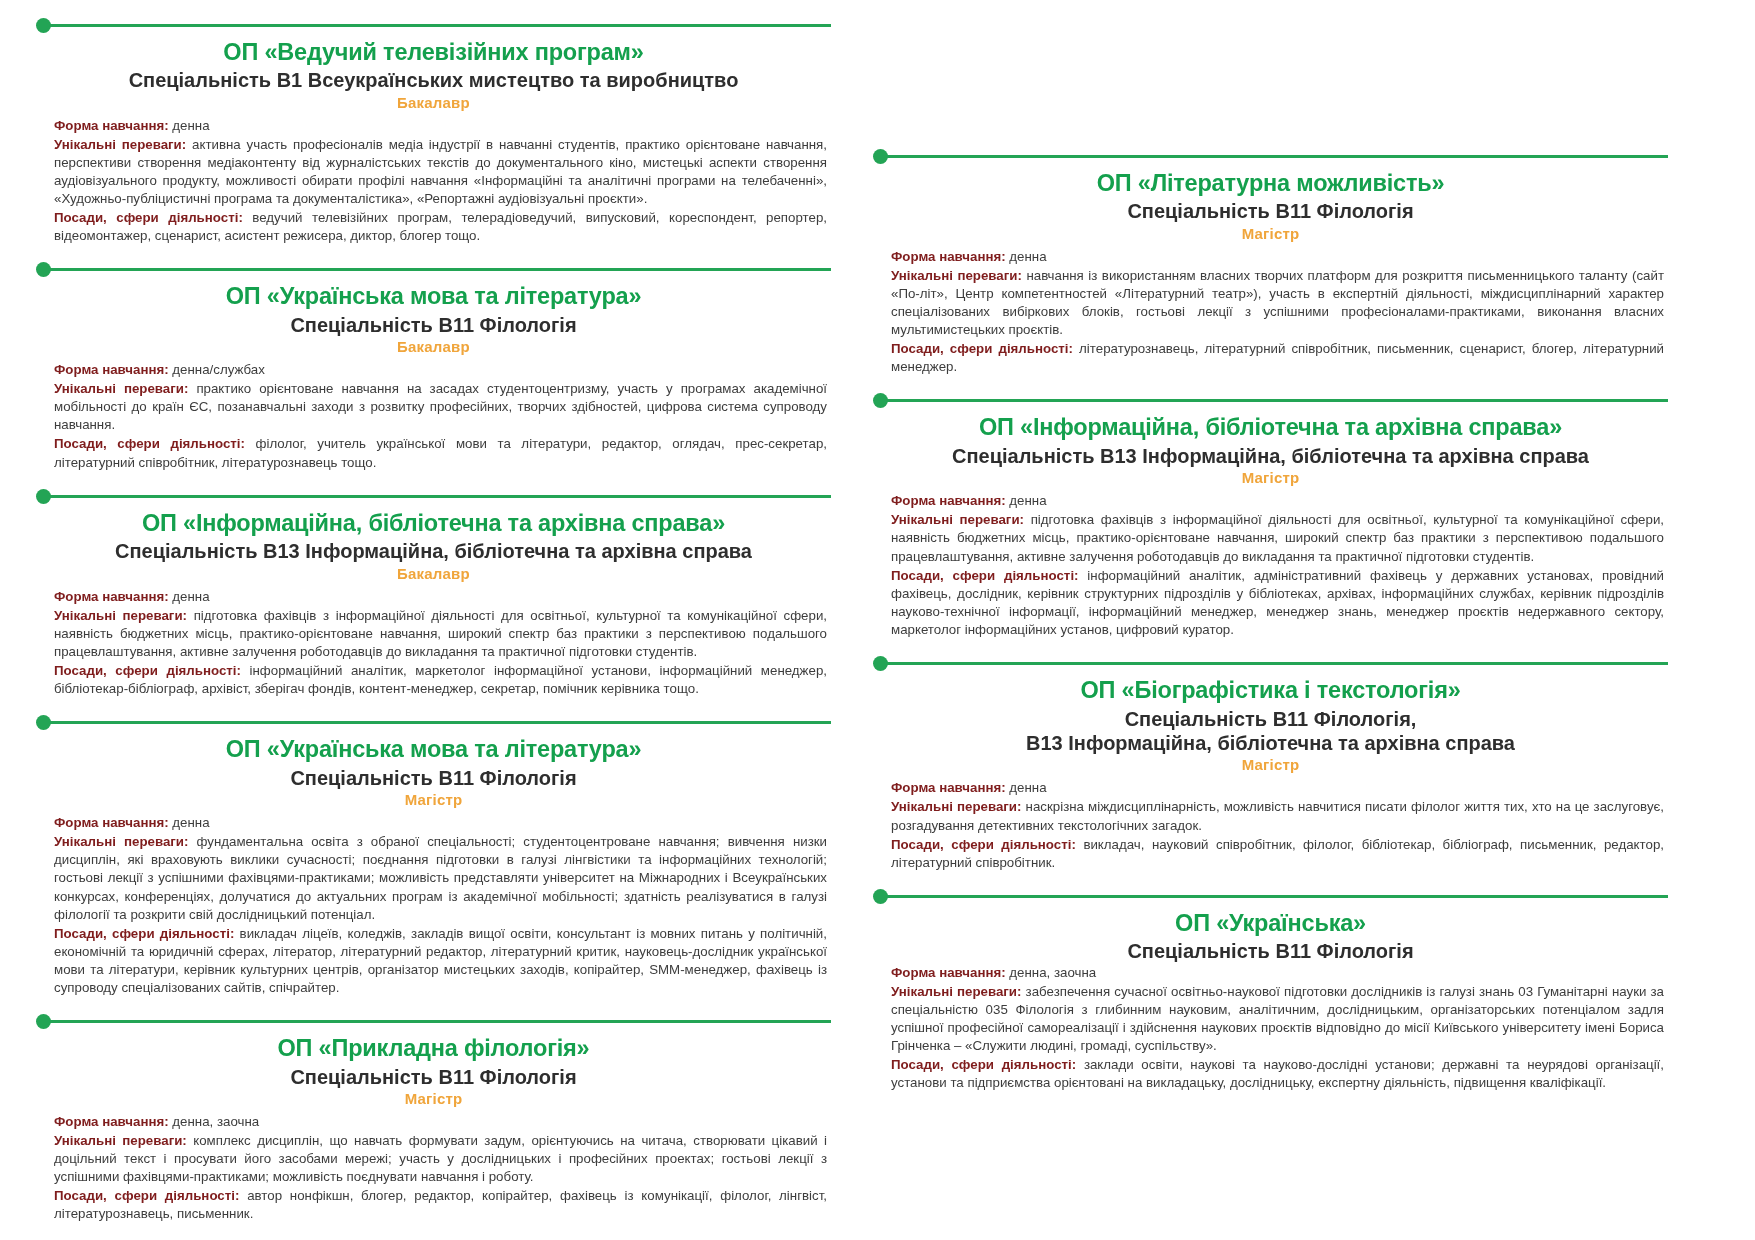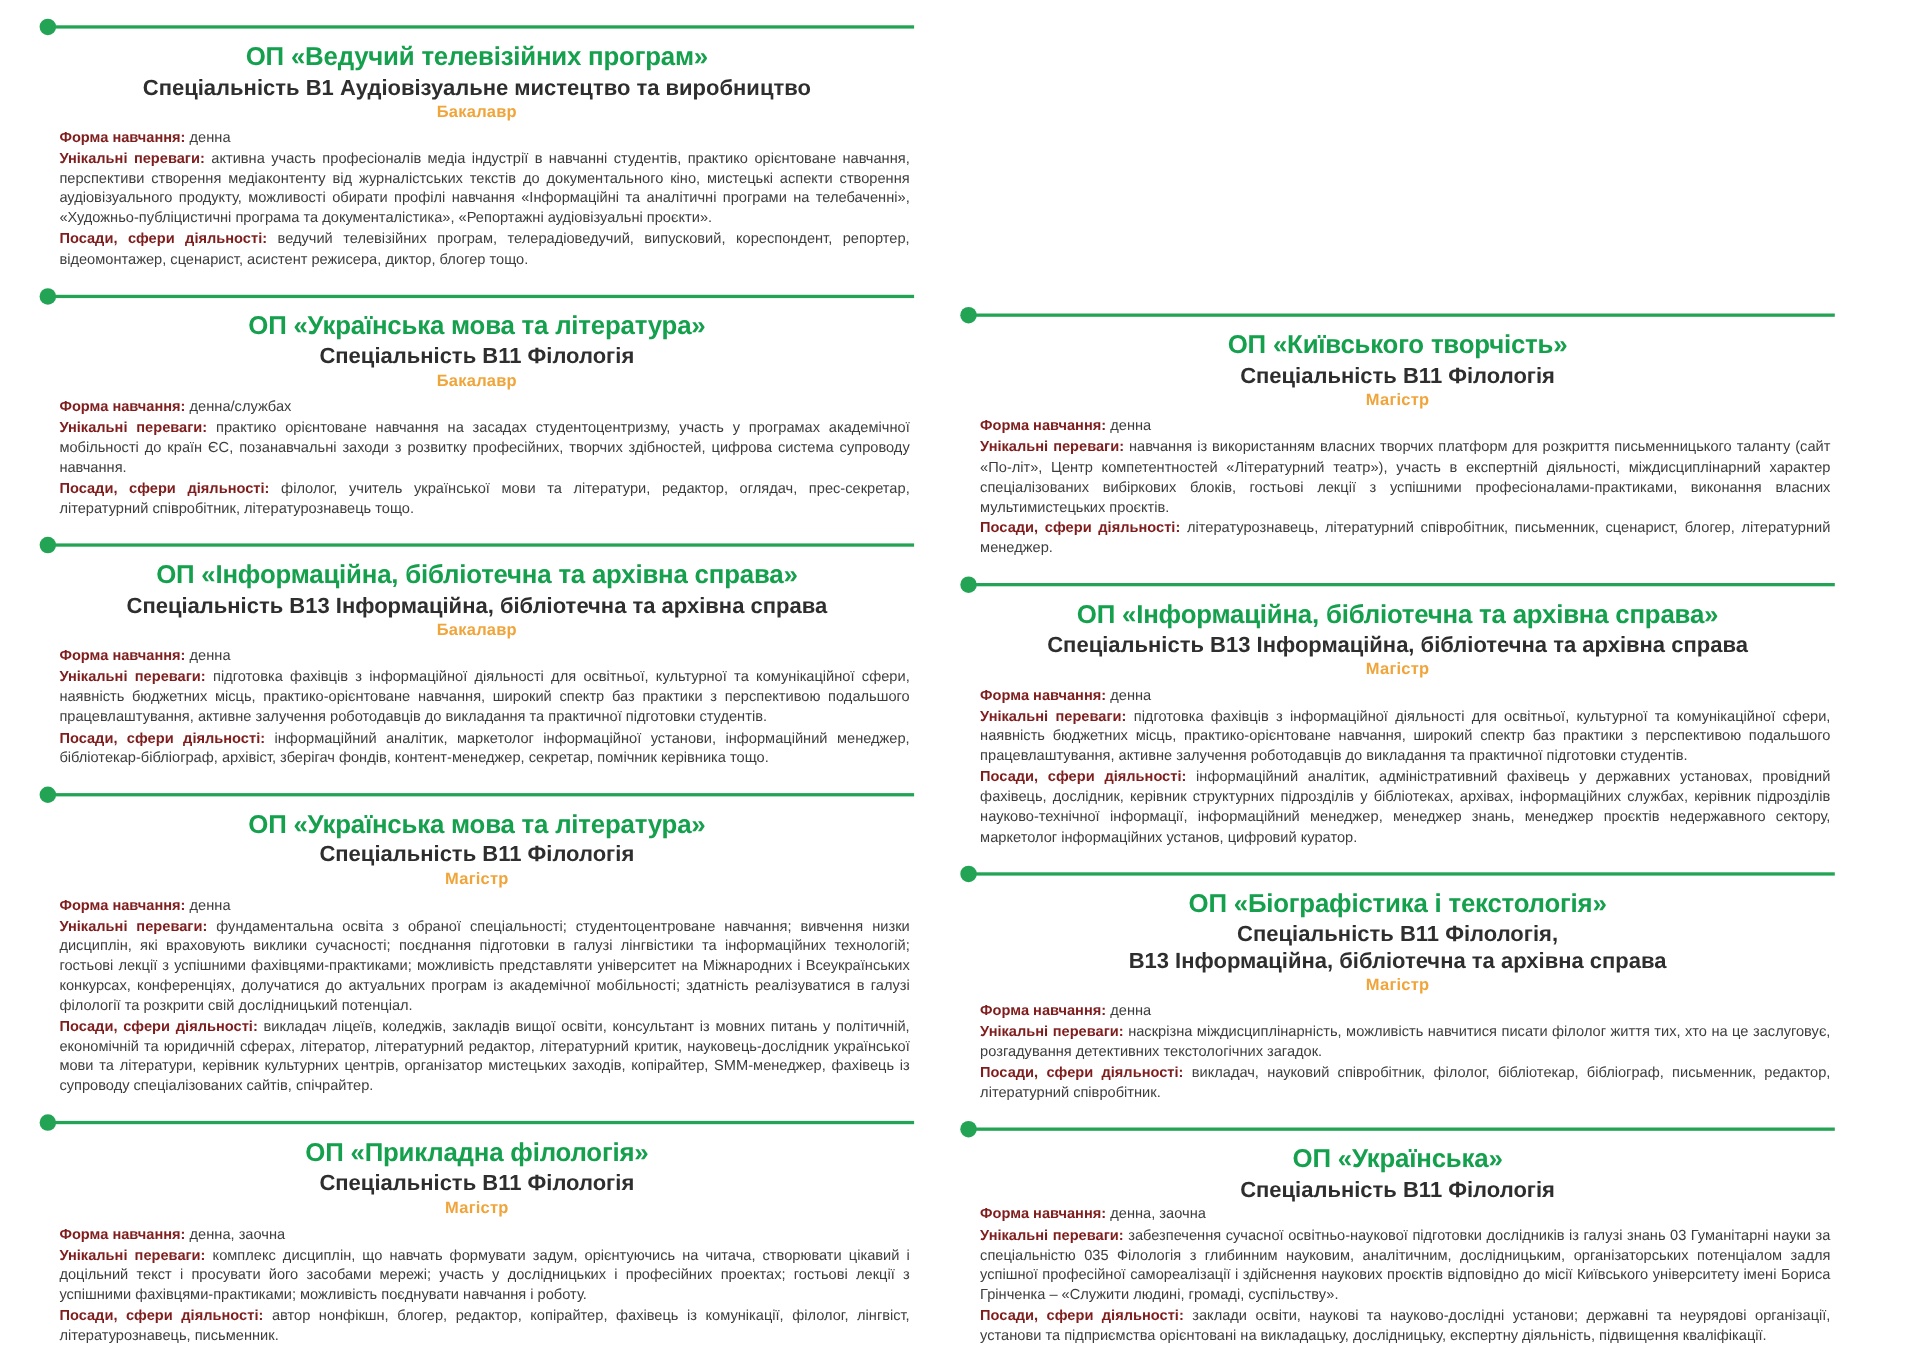--- a/index.html
+++ b/index.html
@@ -16,21 +16,21 @@
     overflow: hidden;
   }
 
   .page {
     width: 1755px;
     height: 1240px;
     box-sizing: border-box;
     padding: 18px 36px 10px 36px;
     display: flex;
     flex-direction: row;
-    align-items: flex-end;
+    align-items: center;
     gap: 42px;
   }
 
   .column {
     width: 795px;
     flex: 0 0 795px;
     display: flex;
     flex-direction: column;
   }
 
@@ -121,21 +121,21 @@
 
 <div class="page">
   <div class="column" id="col-0">
       <div class="program">
         <div class="rule">
           <span class="dot"></span>
           <span class="line"></span>
         </div>
         <div class="op-title">ОП «Ведучий телевізійних програм»</div>
         <div class="spec">
-          <span class="spec-line">Спеціальність В1 Аудіовізуальне мистецтво та виробництво</span>
+          <span class="spec-line">Спеціальність В1 Всеукраїнських мистецтво та виробництво</span>
         </div>
         <div class="level">Бакалавр</div>
         <div class="body">
           <p><span class="lbl">Форма навчання:</span> <span class="val">денна</span></p>
           <p><span class="lbl">Унікальні переваги:</span> <span class="val">активна участь професіоналів медіа індустрії в навчанні студентів, практико орієнтоване навчання, перспективи створення медіаконтенту від журналістських текстів до документального кіно, мистецькі аспекти створення аудіовізуального продукту, можливості обирати профілі навчання «Інформаційні та аналітичні програми на телебаченні», «Художньо-публіцистичні програма та документалістика», «Репортажні аудіовізуальні проєкти».</span></p>
           <p><span class="lbl">Посади, сфери діяльності:</span> <span class="val">ведучий телевізійних програм, телерадіоведучий, випусковий, кореспондент, репортер, відеомонтажер, сценарист, асистент режисера, диктор, блогер тощо.</span></p>
         </div>
       </div>
       <div class="program">
         <div class="rule">
@@ -201,21 +201,21 @@
           <p><span class="lbl">Посади, сфери діяльності:</span> <span class="val">автор нонфікшн, блогер, редактор, копірайтер, фахівець із комунікації, філолог, лінгвіст, літературознавець, письменник.</span></p>
         </div>
       </div>
     </div>
   <div class="column" id="col-1">
       <div class="program">
         <div class="rule">
           <span class="dot"></span>
           <span class="line"></span>
         </div>
-        <div class="op-title">ОП «Київського творчість»</div>
+        <div class="op-title">ОП «Літературна можливість»</div>
         <div class="spec">
           <span class="spec-line">Спеціальність В11 Філологія</span>
         </div>
         <div class="level">Магістр</div>
         <div class="body">
           <p><span class="lbl">Форма навчання:</span> <span class="val">денна</span></p>
           <p><span class="lbl">Унікальні переваги:</span> <span class="val">навчання із використанням власних творчих платформ для розкриття письменницького таланту (сайт «По-літ», Центр компетентностей «Літературний театр»), участь в експертній діяльності, міждисциплінарний характер спеціалізованих вибіркових блоків, гостьові лекції з успішними професіоналами-практиками, виконання власних мультимистецьких проєктів.</span></p>
           <p><span class="lbl">Посади, сфери діяльності:</span> <span class="val">літературознавець, літературний співробітник, письменник, сценарист, блогер, літературний менеджер.</span></p>
         </div>
       </div>

